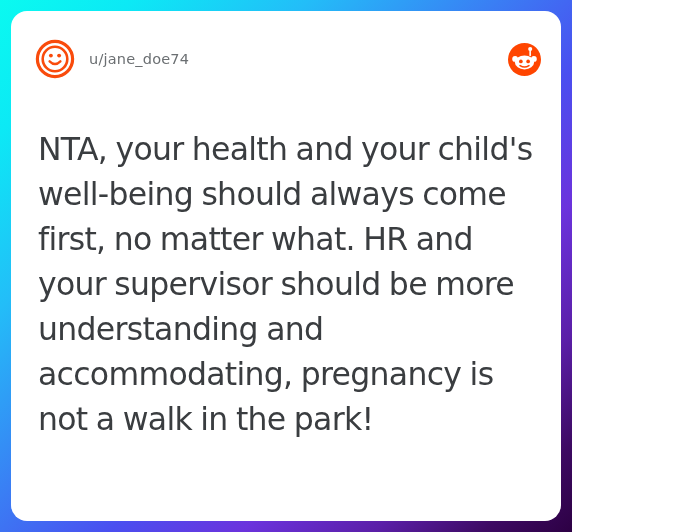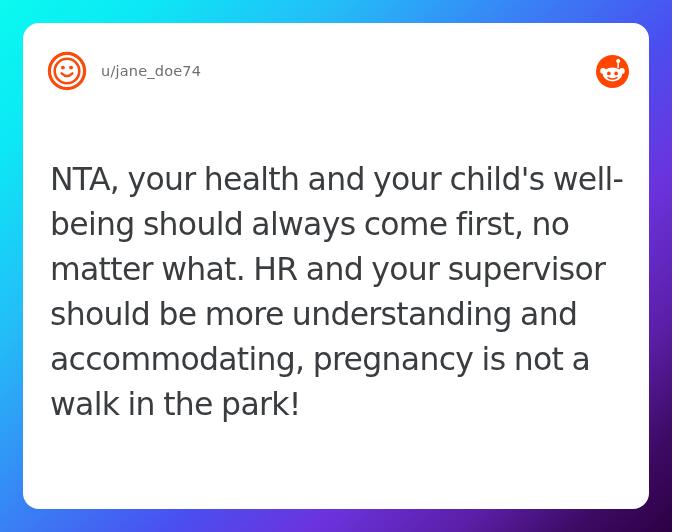--- a/index.html
+++ b/index.html
@@ -8,34 +8,34 @@
   }
   body {
     width: 700px;
     height: 532px;
     overflow: hidden;
     font-family: "Liberation Sans", sans-serif;
   }
 
   #canvas {
     position: relative;
-    width: 672px;
+    width: 572px;
     height: 532px;
     box-sizing: border-box;
     background: linear-gradient(135deg,
         #0afaf0 0%,
         #0ce9f5 12%,
         #23bdf8 28%,
         #3a7ef4 45%,
         #4a4ff0 58%,
         #6b33dd 70%,
         #5b1fa8 82%,
         #3d0a63 92%,
         #2d0044 100%);
-    padding: 23px;
+    padding: 11px;
   }
 
   #post-card {
     position: relative;
     width: 100%;
     height: 100%;
     box-sizing: border-box;
     background: #ffffff;
     border-radius: 16px;
     overflow: hidden;
@@ -77,21 +77,21 @@
   #reddit-logo {
     width: 33px;
     height: 33px;
     flex: 0 0 33px;
     display: block;
   }
 
   
   #post-body {
     position: absolute;
-    top: 134px;
+    top: 116px;
     left: 27px;
     right: 24px;
   }
 
   #post-text {
     margin: 0;
     font-family: "DejaVu Sans", "Liberation Sans", sans-serif;
     font-size: 31.5px;
     line-height: 45px;
     letter-spacing: -0.7px;

